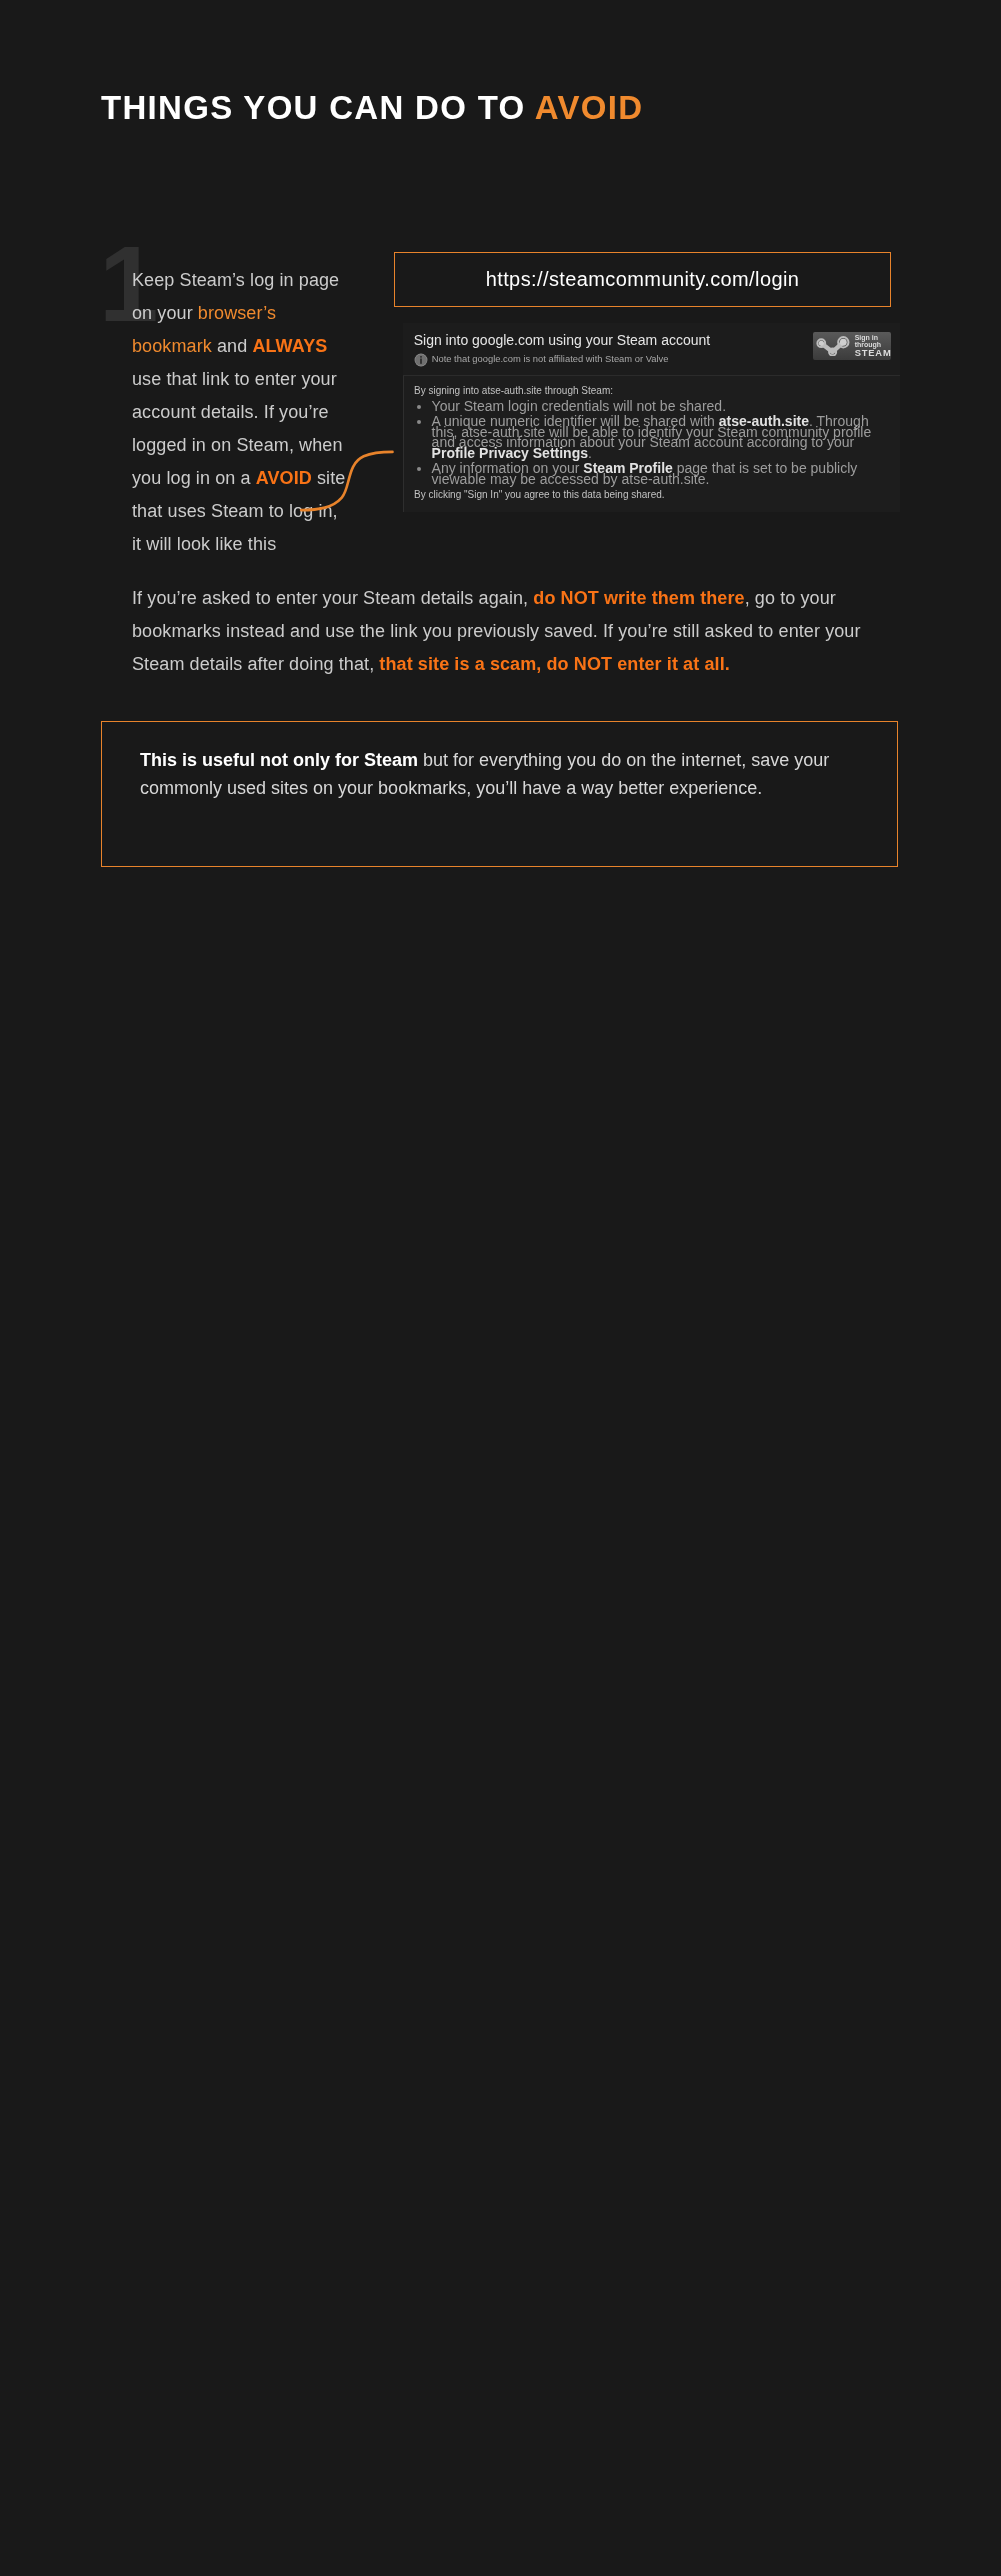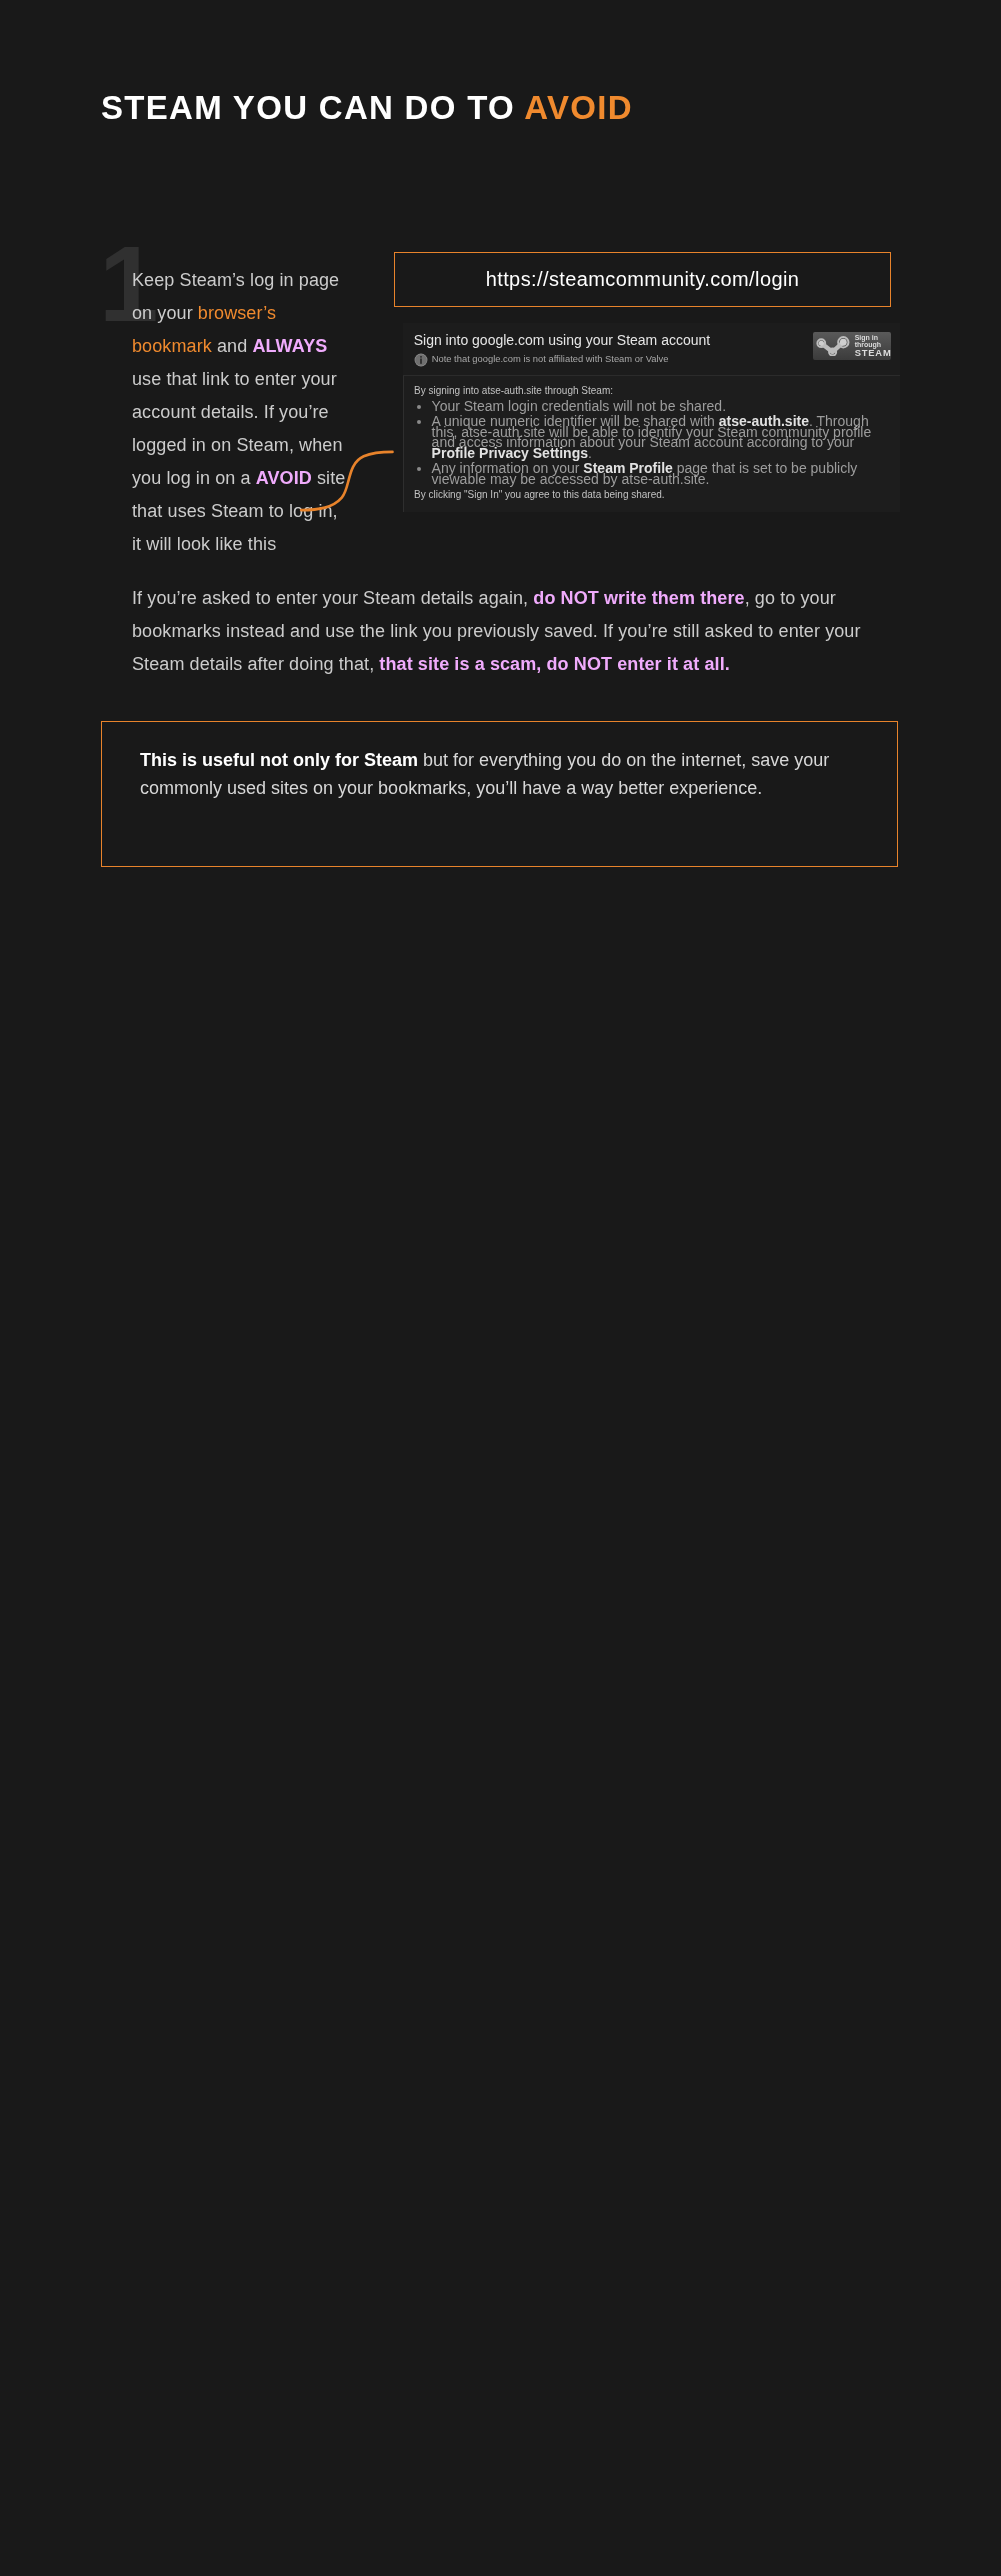--- a/index.html
+++ b/index.html
@@ -10,21 +10,21 @@
 
   
   #title{left:101px;top:89px;font-size:33px;font-weight:700;letter-spacing:1.3px;line-height:38px;color:#ffffff;}
   .or{color:#F08A2E;}
 
   
   .wm{color:#303030;font-weight:700;font-size:107px;line-height:107px;letter-spacing:-2.5px;}
 
   
   .body-txt{color:#CCCCCC;font-size:18px;line-height:33px;letter-spacing:0.1px;}
-  .body-txt b{color:#f0abfc;}
+  .body-txt b{color:#f97316;}
 
   
   .obox{border:1.9px solid #E8832B;box-sizing:border-box;}
 
   
   #wm1{left:99px;top:231px;}
   #p1{left:132px;top:264px;width:217px;}
   #urlbox{left:394px;top:252px;width:497px;height:55px;display:flex;align-items:center;justify-content:center;}
   #urltext{color:#fff;font-size:20px;letter-spacing:0.4px;}
   #steamshot{left:403px;top:323px;width:497px;height:189px;background:#1d1d1d;overflow:hidden;}
@@ -60,21 +60,21 @@
   #callout1{left:101px;top:721px;width:797px;height:146px;}
   .callout-txt{color:#d8d8d8;font-size:18px;line-height:28px;padding:24px 38px;}
   .callout-txt b{color:#ffffff;}
 </style>
 </head>
 <body>
 
 <div class="page">
 
   <div class="abs" id="title">
-    <span>STEAM YOU CAN DO TO </span><span class="or">AVOID</span><br>
+    <span>THINGS YOU CAN DO TO </span><span class="or">AVOID</span><br>
   </div>
 
   <div class="abs wm" id="wm1">1</div>
   <div class="abs body-txt" id="p1">Keep Steam’s log in page on your <span class="or">browser’s bookmark</span> and <b>ALWAYS</b> use that link to enter your account details. If you’re logged in on Steam, when you log in on a <b>AVOID</b> site that uses Steam to log in, it will look like this</div>
 
   <div class="abs obox" id="urlbox">
     <span id="urltext">https://steamcommunity.com/login</span>
   </div>
 
   <div class="abs" id="steamshot">

